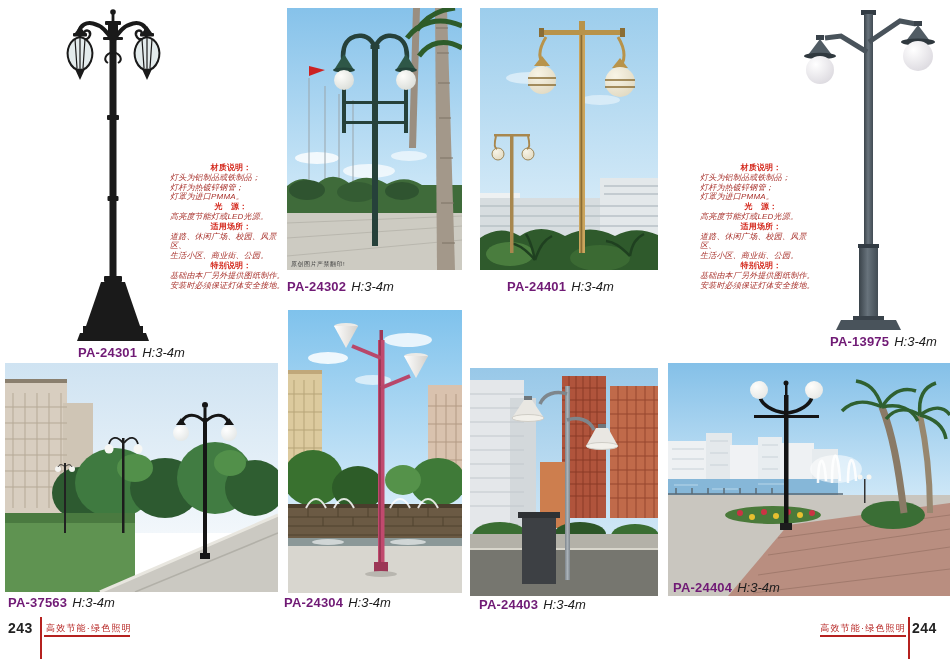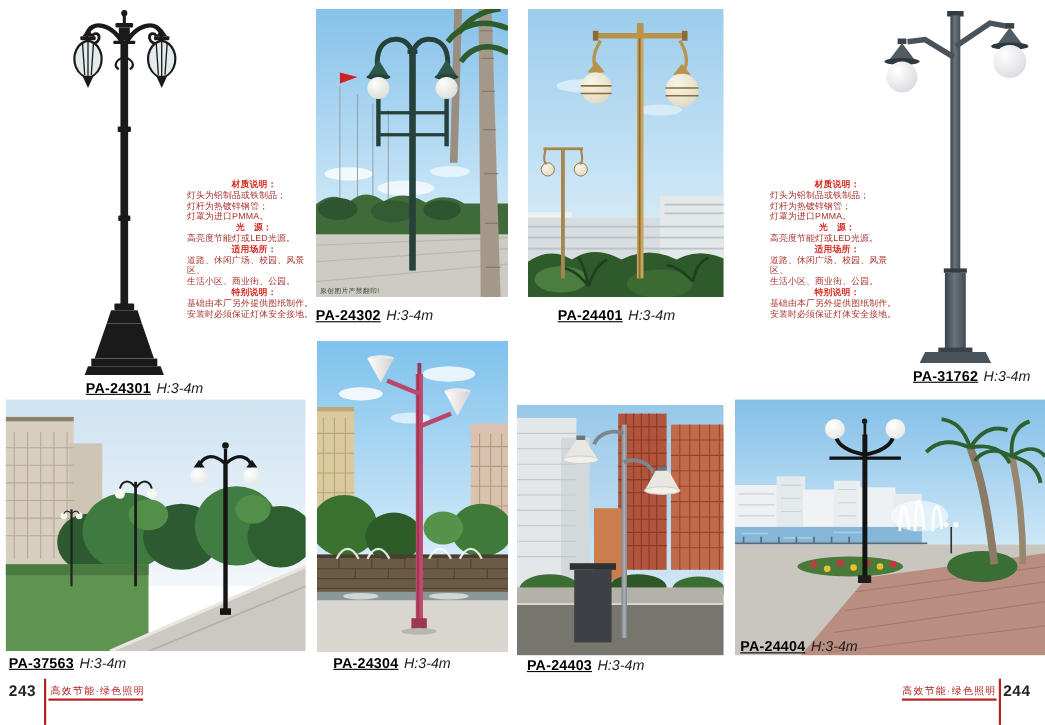--- a/index.html
+++ b/index.html
@@ -3,25 +3,25 @@
 <meta charset="utf-8">
 <style>
   html,body{margin:0;padding:0;background:#fff;}
   .page{position:relative;width:950px;height:659px;background:#ffffff;overflow:hidden;
         font-family:"Liberation Sans",sans-serif;}
   .photo{position:absolute;overflow:hidden;}
   .photo svg{display:block;width:100%;height:100%;}
   .illus{position:absolute;}
   .illus svg{display:block;width:100%;height:100%;}
   .plabel{position:absolute;font-size:13px;white-space:nowrap;color:#1c1c1c;}
-  .plabel .code{color:#000000;font-weight:bold;margin-right:5px;letter-spacing:.2px;text-decoration:underline;}
+  .plabel .code{color:#701a75;font-weight:bold;margin-right:5px;letter-spacing:.2px;}
   .plabel .ht{font-weight:normal;font-style:italic;}
   .specs{position:absolute;width:122px;font-size:8px;line-height:9.8px;letter-spacing:.2px;}
   .spec-title{color:#d42a1e;font-weight:bold;text-align:center;}
-  .spec-line{color:#a8322c;}
+  .spec-line{color:#a8322c;font-style:italic;}
   .pagenum{position:absolute;font-size:14px;font-weight:bold;color:#222;letter-spacing:.5px;}
   .vline{position:absolute;width:1.5px;background:#b5211f;}
   .hline{position:absolute;height:1.5px;background:#b5211f;}
   .slogan{position:absolute;font-size:9px;font-weight:normal;color:#b5211f;letter-spacing:1.2px;white-space:nowrap;}
 </style>
 </head>
 <body>
 
 <div class="page">
 
@@ -253,21 +253,21 @@
         <ellipse cx="75" cy="56" rx="16" ry="3.2" fill="#2f383e"></ellipse>
         <circle cx="75" cy="70" r="14" fill="url(#gpearl)"></circle>
       </g>
       <rect x="113" y="244" width="21" height="4" fill="#333c44"></rect>
       <rect x="114" y="248" width="19" height="72" fill="url(#gp)"></rect>
       <rect x="108" y="316" width="31" height="6" fill="#39424a"></rect>
       <polygon points="96,320 151,320 156,330 91,330" fill="#49535b"></polygon>
     </svg>
   </div>
   <div class="plabel" style="left:830px;top:334px;">
-    <span class="code">PA-31762</span><span class="ht">H:3-4m</span>
+    <span class="code">PA-13975</span><span class="ht">H:3-4m</span>
   </div>
 
   <div class="specs" style="left:700px;top:163px;">
     <div class="spec-title">材质说明：</div>
     <div class="spec-line">灯头为铝制品或铁制品；</div>
     <div class="spec-line">灯杆为热镀锌钢管；</div>
     <div class="spec-line">灯罩为进口PMMA。</div>
     <div class="spec-title">光　源：</div>
     <div class="spec-line">高亮度节能灯或LED光源。</div>
     <div class="spec-title">适用场所：</div>
@@ -396,21 +396,21 @@
         <path d="M93,78 L122,66" stroke="#b8476a" stroke-width="4"></path>
         <ellipse cx="58" cy="16" rx="12" ry="3" fill="#eceae6"></ellipse>
         <polygon points="46,16 70,16 58,38" fill="url(#cone6)"></polygon>
         <ellipse cx="128" cy="46" rx="12" ry="3" fill="#eceae6"></ellipse>
         <polygon points="116,46 140,46 128,68" fill="url(#cone6)"></polygon>
         <rect x="86" y="252" width="14" height="10" fill="#9c3756"></rect>
         <ellipse cx="93" cy="264" rx="16" ry="3" fill="#b8b6af"></ellipse>
       </g>
     </svg>
   </div>
-  <div class="plabel" style="left:303px;top:595px;text-align:center;">
+  <div class="plabel" style="left:284px;top:595px;text-align:center;">
     <span class="code">PA-24304</span><span class="ht">H:3-4m</span>
   </div>
 
   <div class="photo" style="left:470px;top:368px;width:188px;height:228px;">
     <svg viewBox="0 0 188 228">
       <defs>
         <linearGradient id="p7sky" x1="0" y1="0" x2="0" y2="1">
           <stop offset="0" stop-color="#98c8e8"></stop>
             <stop offset="1" stop-color="#e4f2fb"></stop>
         </linearGradient>

